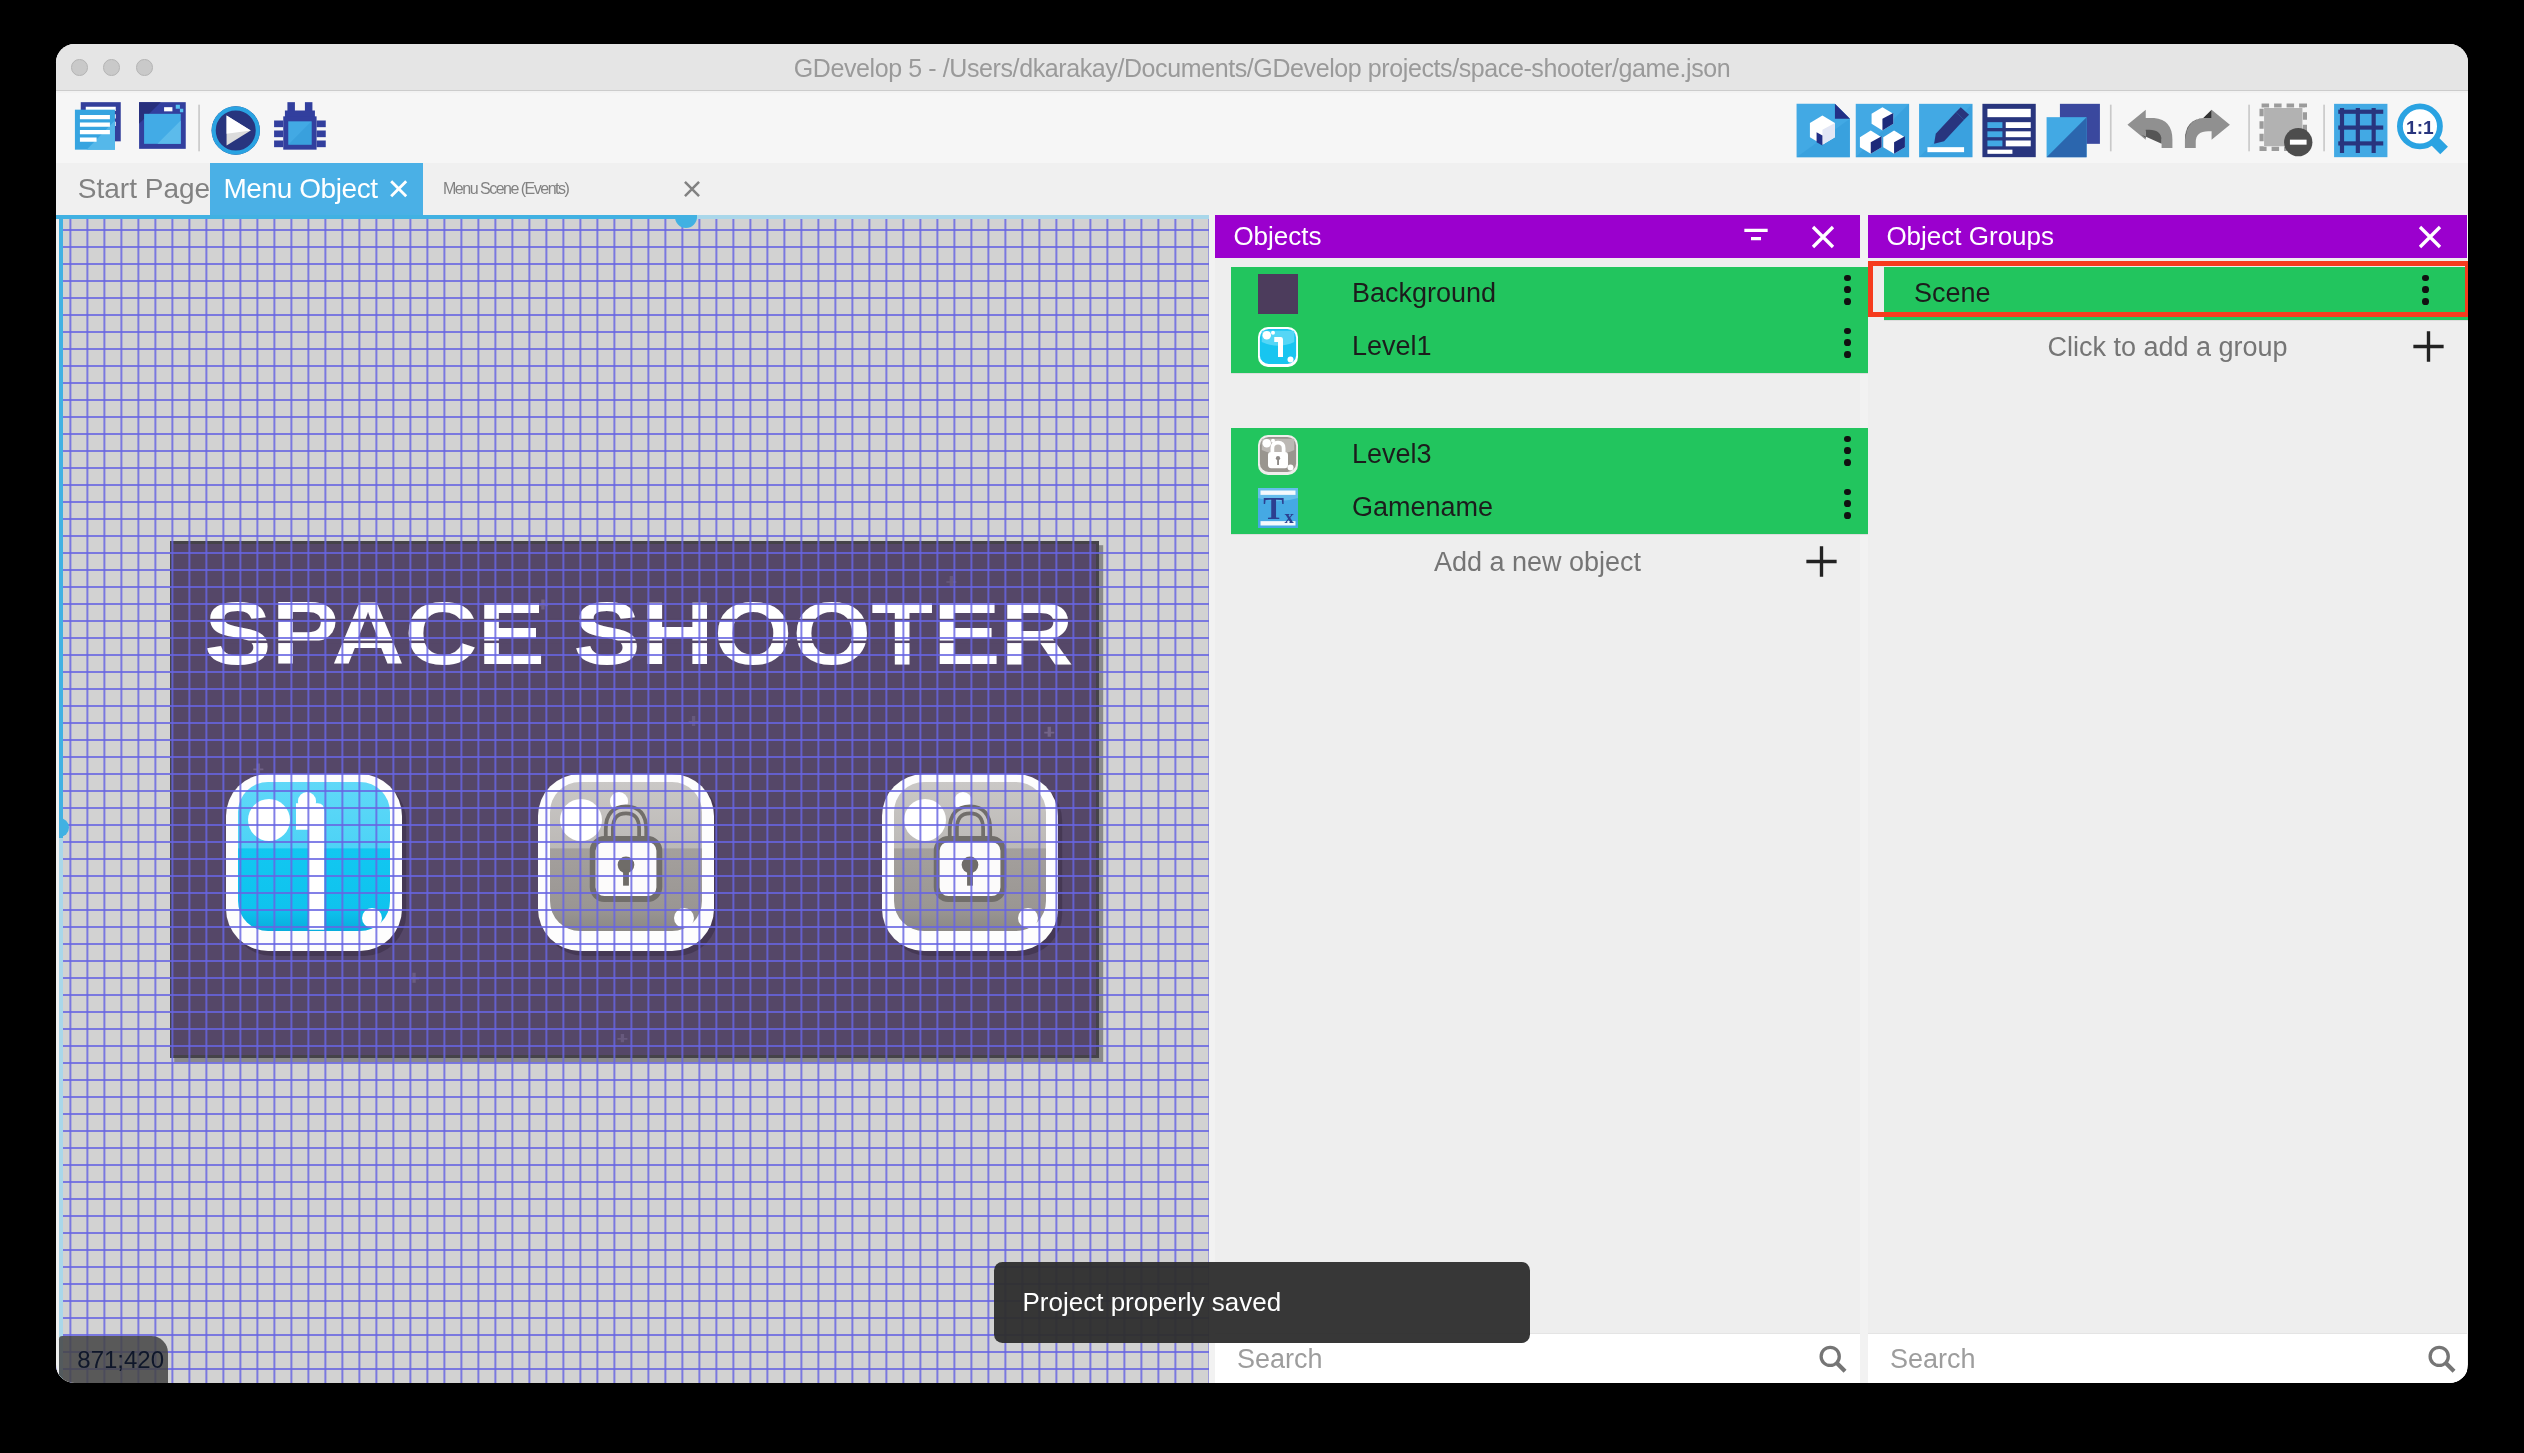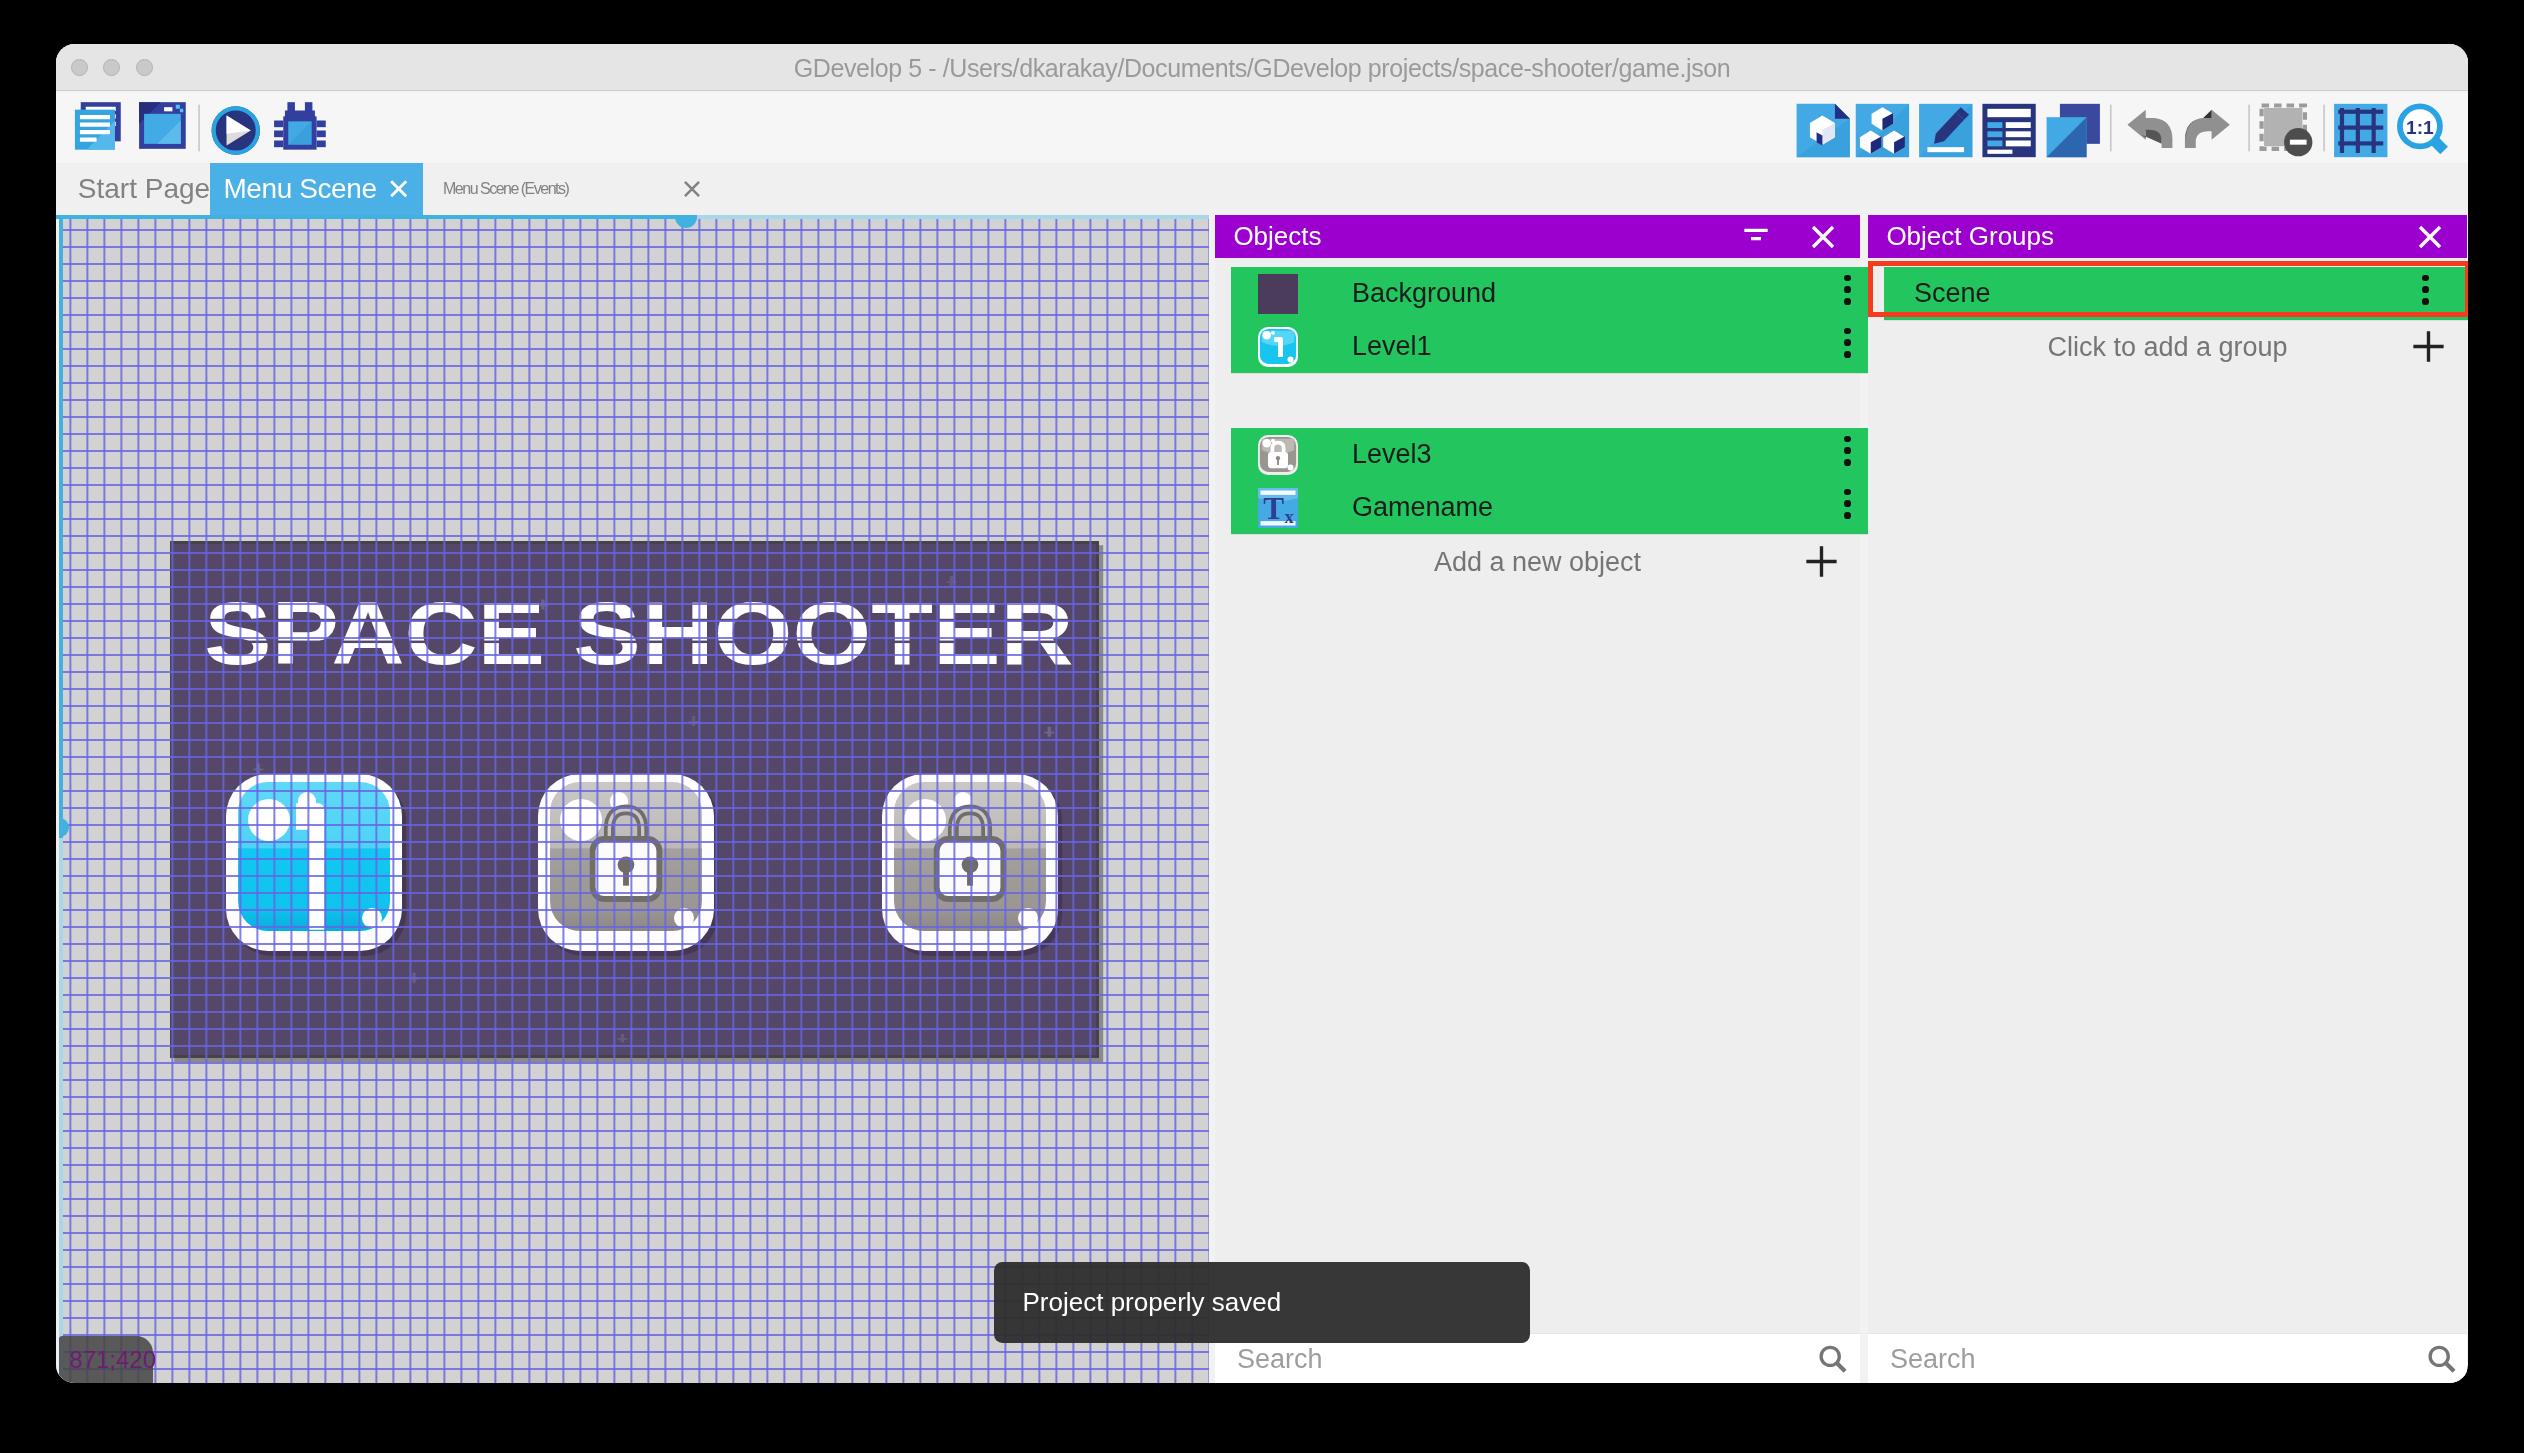--- a/index.html
+++ b/index.html
@@ -25,22 +25,22 @@
 #scene{position:absolute;left:114px;top:326px;width:929px;height:517px;background:#554768;
   border:3.3px solid #454349;box-shadow:4.2px 4.2px 0 rgba(50,48,54,0.45)}
 #grid{position:absolute;left:0;top:0;width:1153px;height:1169px;
   background-image:
    repeating-linear-gradient(to right, rgba(103,100,226,0.82) 0px, rgba(103,100,226,0.82) 1.7px, transparent 1.7px, transparent 17px),
    repeating-linear-gradient(to bottom, rgba(103,100,226,0.82) 0px, rgba(103,100,226,0.82) 1.7px, transparent 1.7px, transparent 17px);
   background-position:13.4px 14px}
 
 .selb{background:#41b1e2}
 .sell{background:#a9d7ea}
-#coord{position:absolute;left:3.3px;bottom:0;width:94px;height:48px;background:rgba(68,68,68,0.85);
-  border-radius:3.3px 16.7px 0 0;color:#701a75;font-size:24px;line-height:48px;padding-left:10px}
+#coord{position:absolute;left:3.3px;bottom:0;width:109px;height:48px;background:rgba(68,68,68,0.85);
+  border-radius:3.3px 16.7px 0 0;color:#0f172a;font-size:24px;line-height:48px;padding-left:18px}
 
 .panel{position:absolute;top:171px;background:#eeeeee}
 .phead{position:absolute;left:0;top:0;width:100%;height:43px;background:#9b00ce;color:#fff;
   font-size:26px;line-height:43px;padding-left:18.4px}
 .prow{position:absolute;left:16px;width:100%;height:54px;border-bottom:1.7px solid #dddddd;background:#22c55e}
 .rlabel{position:absolute;left:121px;top:0;height:52px;line-height:52px;font-size:27px;color:#1c1c1c}
 .ricon{position:absolute;left:27px;top:6.7px;width:40px;height:40px}
 .dots{position:absolute;right:25px;top:7.5px;width:6.7px;height:37px}
 .dots i{position:absolute;left:0;width:6.7px;height:6.7px;border-radius:50%;background:#111}
 .addrow{position:absolute;left:0;width:100%;height:54px;color:#757575;font-size:27px;
@@ -203,21 +203,21 @@
       <circle cx="27" cy="27" r="24" fill="#ffffff" stroke="#2aa3e2" stroke-width="7"></circle>
       <text x="27" y="36" text-anchor="middle" font-family="Liberation Sans" font-weight="bold" font-size="23" fill="#28357e">1:1</text>
       <path d="M44 44l12 12" stroke="#2aa3e2" stroke-width="13"></path>
     </g>
    </svg>
   </div>
 
   <div id="tabbar">
     <div class="tab" style="left:4px;width:168px;text-align:center;color:#828282">Start Page</div>
     <div class="tab" id="tab2" style="left:154px;width:213px">
-      <span class="abs" style="left:13.4px;letter-spacing:-0.4px">Menu Scene</span>
+      <span class="abs" style="left:13.4px;letter-spacing:-0.4px">Menu Object</span>
       <svg class="abs" style="left:177px;top:14.2px" width="23.4" height="23.4" viewBox="0 0 28 28">
         <path d="M5 5L23 23M23 5L5 23" stroke="#fff" stroke-width="3.4" fill="none"></path>
         </svg>
     </div>
     <div class="tab" style="left:367px;width:295px;color:#828282">
       <span class="abs" style="left:20px;font-size:16px;letter-spacing:-1.5px">Menu Scene (Events)</span>
       <svg class="abs" style="left:258px;top:15px" width="22" height="22" viewBox="0 0 28 28">
         <path d="M5 5L23 23M23 5L5 23" stroke="#828282" stroke-width="3.2" fill="none"></path>
         </svg>
     </div>

